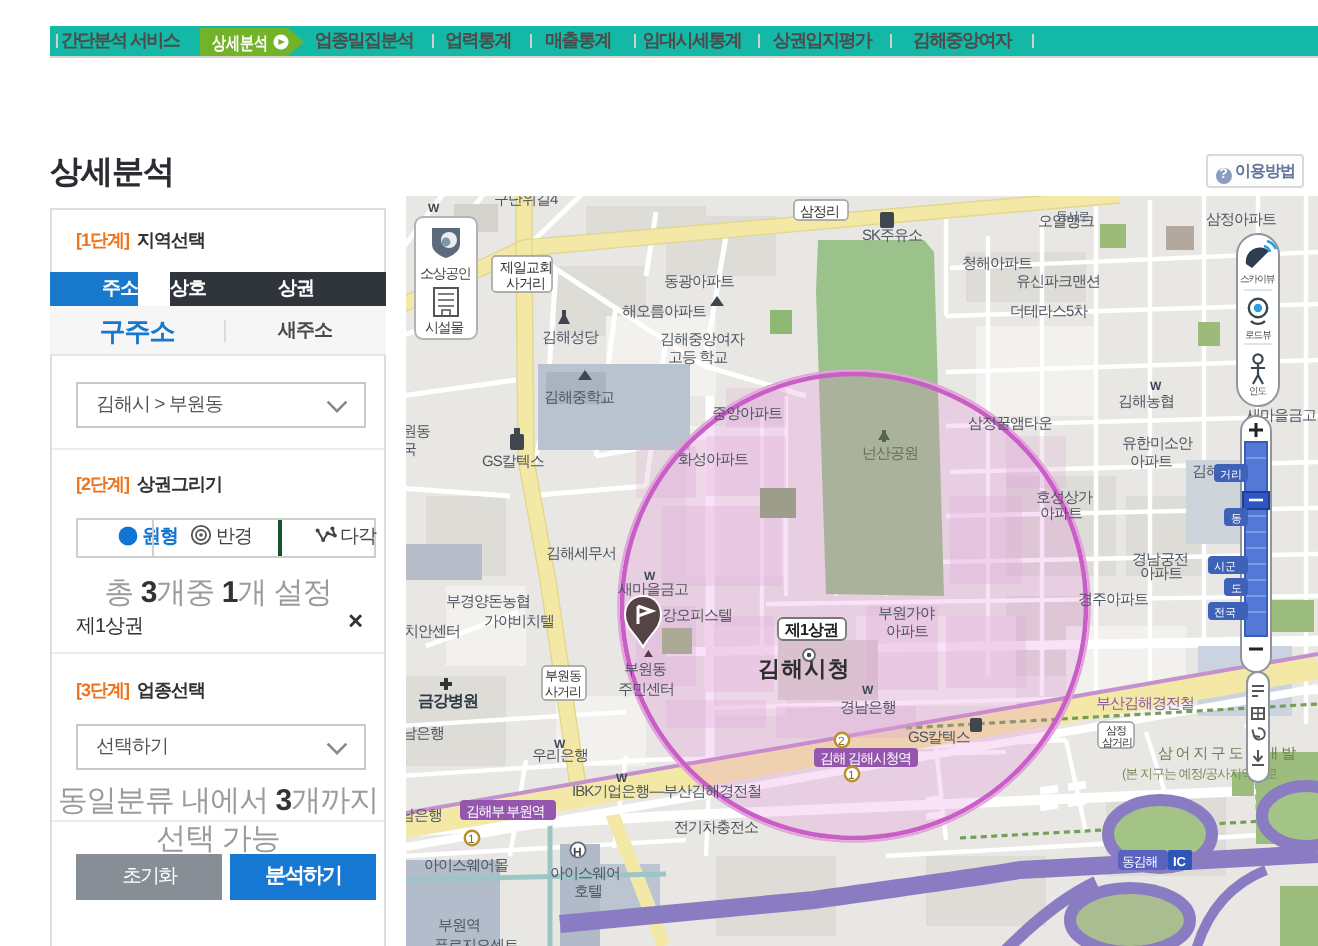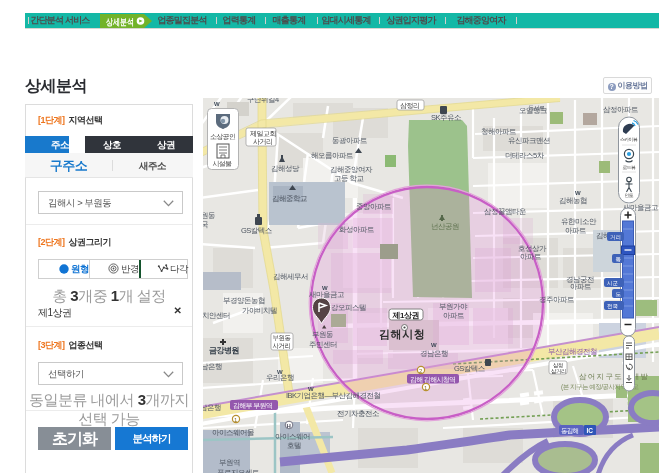--- a/index.html
+++ b/index.html
@@ -15,36 +15,36 @@
 #h1{position:absolute;left:25px;top:76px;font-size:16px;font-weight:bold;color:#2a2c31;letter-spacing:-0.5px}
 #help{position:absolute;left:603px;top:77px;width:49px;height:17px;border:1px solid #d9d9d9;background:#fdfdfd;border-radius:2px;font-size:8px;color:#67779a;line-height:15px;text-align:center;font-weight:bold;letter-spacing:-0.5px}
 #help .q{display:inline-block;width:8px;height:8px;border-radius:50%;background:#8c9cbf;color:#fff;font-size:7px;line-height:8px;vertical-align:-1px;margin-right:2px;font-weight:bold}
 
 #panel{position:absolute;left:25px;top:104px;width:168px;height:369px;background:#fff;border:1px solid #dcdcdc;border-bottom:none}
 .step{position:absolute;left:12px;font-size:9px;font-weight:bold;letter-spacing:-0.5px;color:#333;white-space:nowrap}
 .step b{color:#ee751d;margin-right:4px}
 #t1{position:absolute;left:-1px;top:31px;width:168px;height:17px}
 #t1 .a{position:absolute;left:0;top:0;width:44px;height:17px;background:#1879cc;color:#fff;font-size:9.5px;font-weight:bold;text-align:right;line-height:17px;letter-spacing:-0.5px}
 #t1 .b{position:absolute;left:60px;top:0;width:108px;height:17px;background:#30343b;color:#fff;font-size:9.5px;font-weight:bold;line-height:17px;letter-spacing:-0.5px}
-#t1 .b span{display:inline-block;width:54px;text-align:center}
+#t1 .b span{display:inline-block;width:54px;text-align:left}
 #t2{position:absolute;left:-1px;top:48px;width:168px;height:25px;background:#f6f6f6;border-bottom:1px solid #e5e5e5}
 #t2 .a{position:absolute;left:0;width:87px;text-align:center;top:0;height:25px;line-height:25px;color:#1879cc;font-size:13px;font-weight:bold;letter-spacing:-0.5px}
 #t2 .b{position:absolute;left:88px;width:79px;text-align:center;top:0;height:25px;line-height:25px;color:#4a4a4a;font-size:9.5px;font-weight:bold;letter-spacing:-0.5px}
 #t2 .d{position:absolute;left:87px;top:7px;width:1px;height:11px;background:#dcdcdc}
 .ddl{position:absolute;left:12px;width:145px;height:23px;border:1px solid #c9c9c9;background:#fff;font-size:9.5px;color:#555;line-height:21px;padding-left:9px;letter-spacing:-0.5px}
 .ddl svg{position:absolute;right:8px;top:8px}
 .hr{position:absolute;left:0;width:166px;height:1px;background:#ececec}
 .gray{position:absolute;width:166px;text-align:center;font-size:15px;color:#9b9b9b;letter-spacing:-0.5px}
 .gray b{color:#333}
 #shape{position:absolute;left:12px;top:154px;width:150px;height:20px;border:1px solid #cfcfcf;background:#fff}
 #shape .c{position:absolute;top:0;height:18px;line-height:18px;font-size:9.5px;letter-spacing:-0.5px;color:#444;text-align:right}
 #row1{position:absolute;left:12px;top:201px;width:143px;font-size:10px;color:#333;letter-spacing:-0.5px}
 #xx{position:absolute;right:10px;top:200px;font-size:10px;color:#333;font-weight:bold}
 #btns{position:absolute;left:12px;top:322px;width:150px;height:23px}
-#btns .g{position:absolute;left:0;top:0;width:73px;height:23px;background:#878e96;color:#fff;font-size:16px;font-weight:bold;text-align:center;line-height:23px;letter-spacing:-1px}
+#btns .g{position:absolute;left:0;top:0;width:73px;height:23px;background:#878e96;color:#fff;font-size:10px;font-weight:normal;text-align:center;line-height:23px;letter-spacing:-1px}
 #btns .b{position:absolute;left:77px;top:0;width:73px;height:23px;background:#1678d3;color:#fff;font-size:10.5px;font-weight:bold;text-align:center;line-height:23px;letter-spacing:-1px}
 #map{position:absolute;left:203px;top:98px;width:456px;height:375px}
 </style>
 </head>
 <body>
 <div id="page">
   <div id="nav">
     <span class="tab" style="left:35px">간단분석 서비스</span>
     <span class="tab" style="left:157px">업종밀집분석</span>
     <span class="tab" style="left:214px">업력통계</span>
@@ -84,21 +84,21 @@
       </div>
     <div class="ddl" style="top:86px">김해시 &gt; 부원동<svg width="11" height="7" viewBox="0 0 11 7">
           <path d="M0.8,0.8 L5.5,5.6 L10.2,0.8" fill="none" stroke="#888" stroke-width="1.3"></path>
         </svg></div>
     <div class="hr" style="top:119px"></div>
     <span class="step" style="top:131px"><b>[2단계]</b>상권그리기</span>
     <div id="shape">
       <span class="c" style="left:0;width:50px"><svg width="10" height="10" viewBox="0 0 10 10" style="vertical-align:-1.5px;margin-right:2px">
             <circle cx="5" cy="5" r="4.7" fill="#1074d4"></circle>
           </svg><span style="color:#1074d4;font-weight:bold">원형</span></span>
-      <span class="c" style="left:50px;width:50px;border-left:1px solid #cfcfcf"><svg width="11" height="11" viewBox="0 0 11 11" style="vertical-align:-2px;margin-right:2px">
+      <span class="c" style="left:37px;width:50px;border-left:1px solid #cfcfcf"><svg width="11" height="11" viewBox="0 0 11 11" style="vertical-align:-2px;margin-right:2px">
             <circle cx="5.5" cy="5.5" r="4.6" fill="none" stroke="#555" stroke-width="0.9"></circle>
             <circle cx="5.5" cy="5.5" r="2.5" fill="none" stroke="#555" stroke-width="0.9"></circle>
             <circle cx="5.5" cy="5.5" r="0.9" fill="#555"></circle>
           </svg>반경</span>
       <span class="c" style="left:100px;width:49px;border-left:2px solid #14532d"><svg width="12" height="11" viewBox="0 0 12 11" style="vertical-align:-2px;margin-right:1px">
             <path d="M1.8,3.2 L4.6,8 L6.8,4.6 L10.4,5.8 L9.2,2.2" fill="none" stroke="#444" stroke-width="1"></path>
             <circle cx="1.8" cy="3.2" r="1" fill="#444"></circle>
             <circle cx="4.6" cy="8" r="1" fill="#444"></circle>
             <circle cx="6.8" cy="4.6" r="1" fill="#444"></circle>
             <circle cx="10.4" cy="5.8" r="1" fill="#444"></circle>

